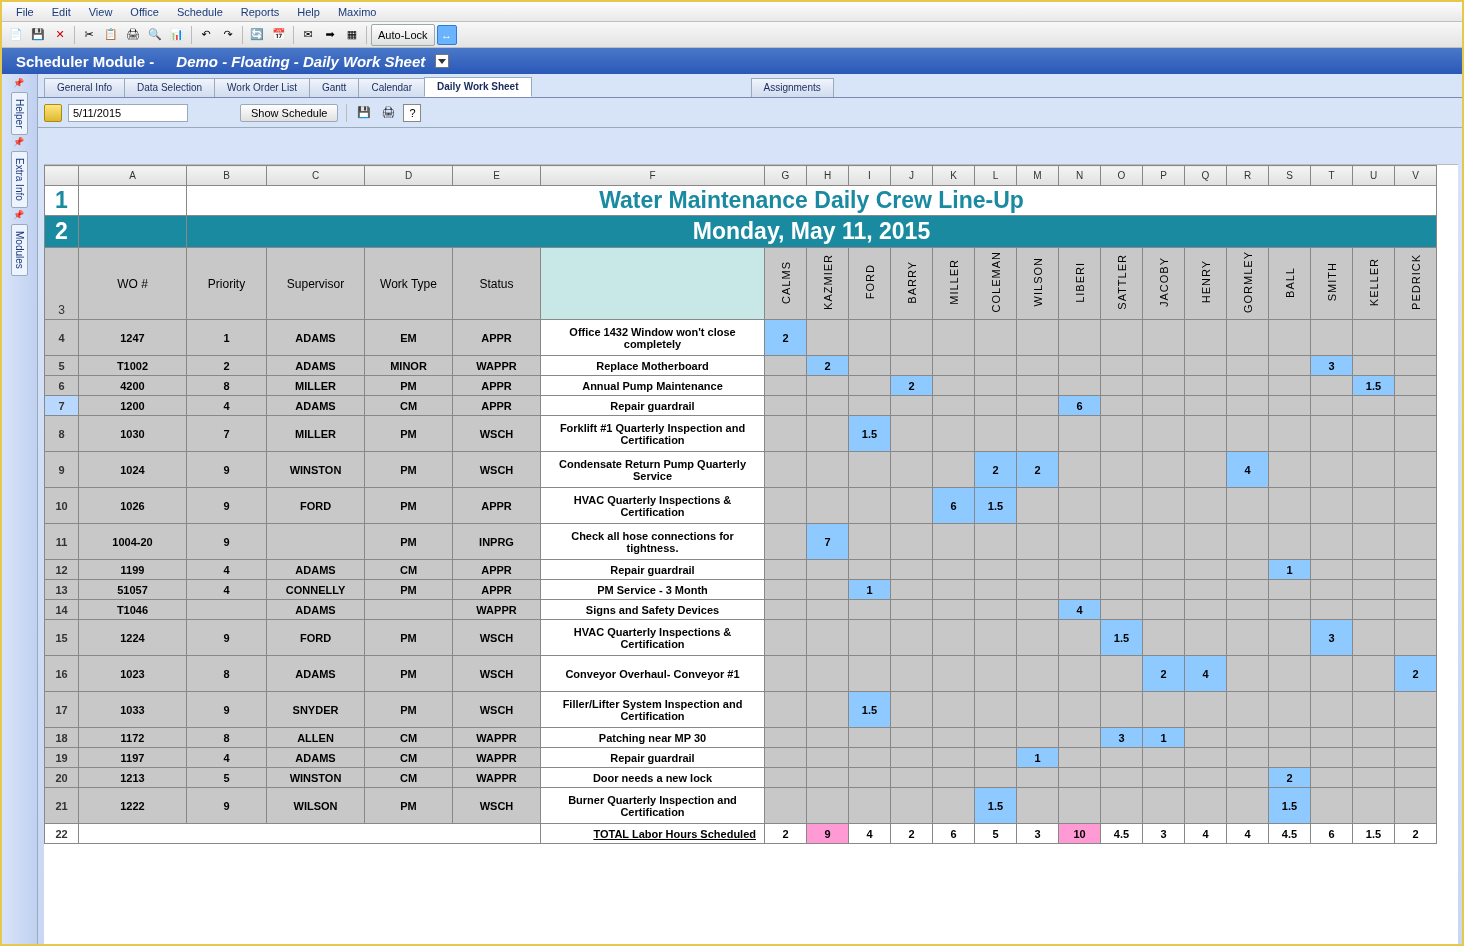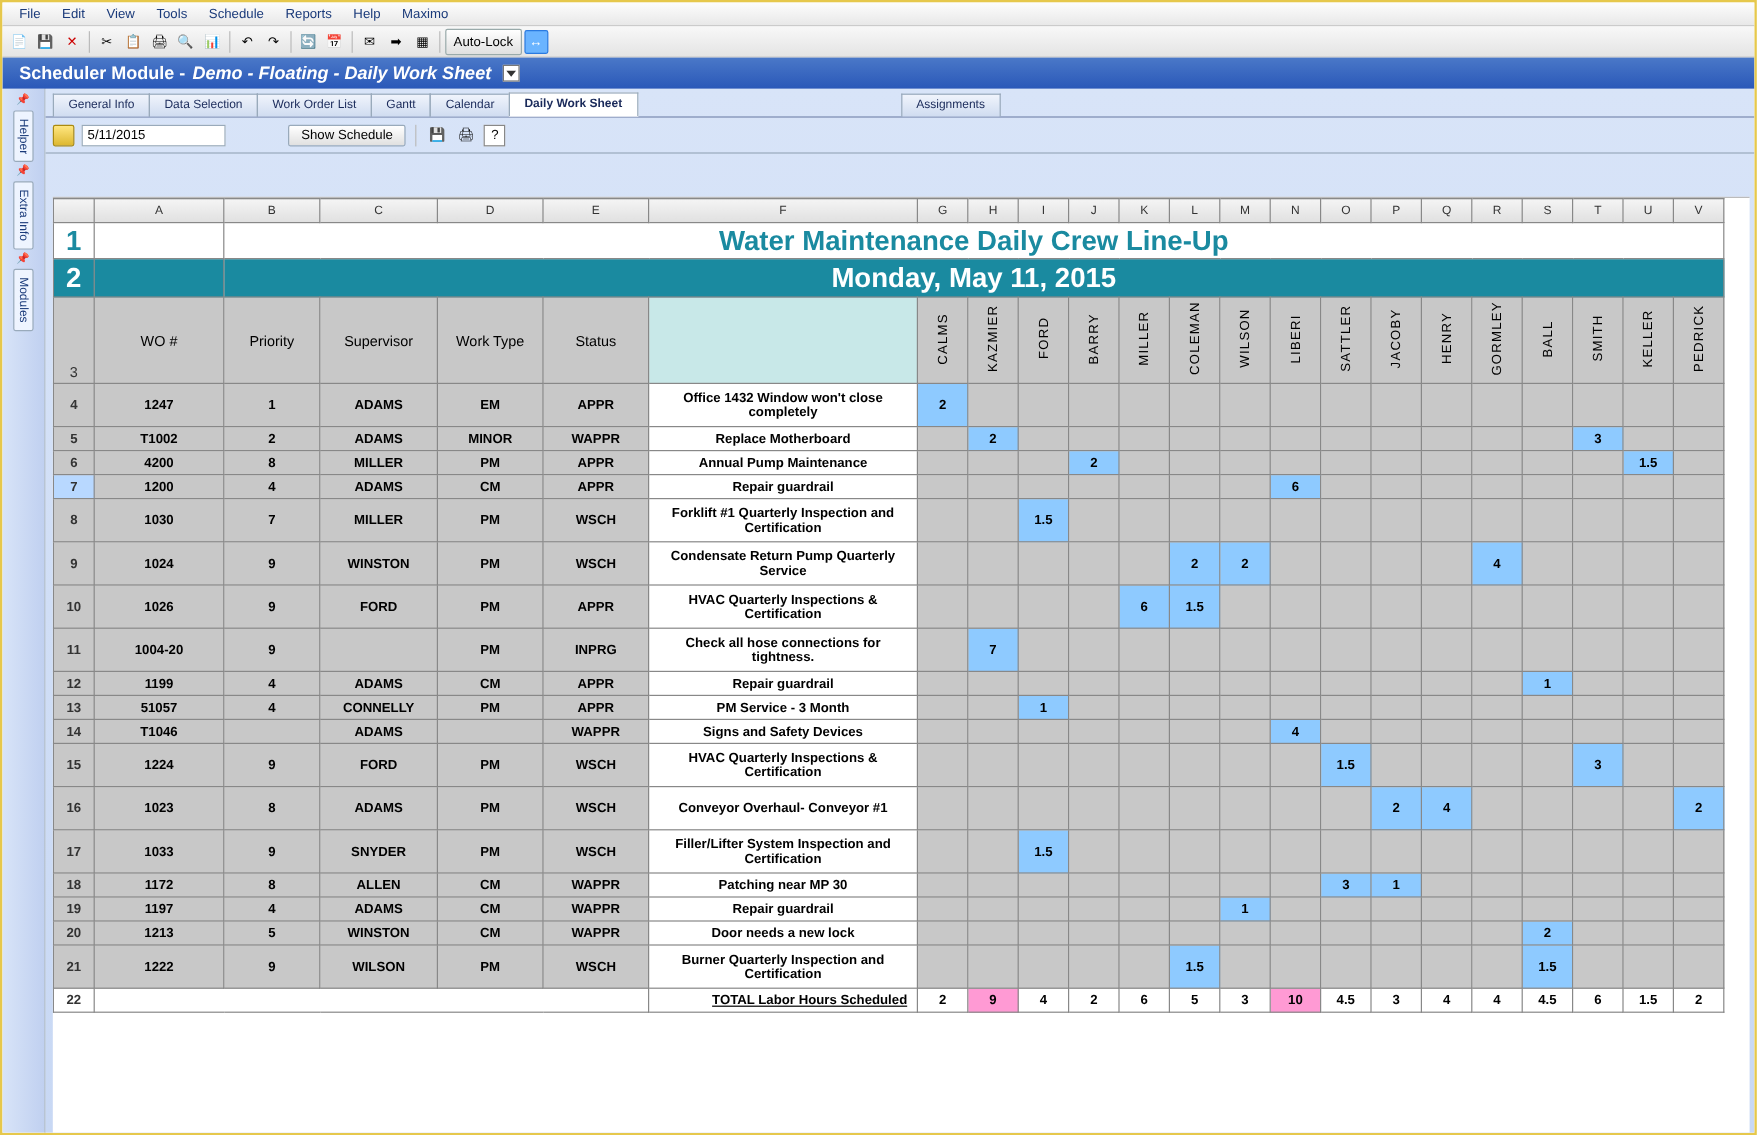--- a/index.html
+++ b/index.html
@@ -4,21 +4,21 @@
 <style>
 * { margin:0; padding:0; box-sizing:border-box; }
 body { font-family:Tahoma,Verdana,sans-serif; font-size:11px; background:#fff; overflow:hidden; width:1464px; height:946px; border:2px solid #e6c84c; }
 .menubar { background:linear-gradient(#fdfdfd,#e8e8e8); height:20px; display:flex; align-items:center; padding-left:6px; gap:2px; border-bottom:1px solid #c0c0c0;}
 .menubar span { padding:2px 8px; cursor:default; color:#1a3a7a;}
 .toolbar { background:linear-gradient(#f8f8f8,#e4e4e4); height:26px; display:flex; align-items:center; padding-left:4px; gap:2px; border-bottom:1px solid #c0c0c0;}
 .tbtn { width:20px; height:20px; display:inline-flex; align-items:center; justify-content:center; border:1px solid transparent; border-radius:2px; font-size:11px;}
 .tsep { width:1px; height:18px; background:#bbb; margin:0 2px;}
 .autolock-btn { font-size:11px; padding:4px 6px; background:linear-gradient(#fff,#e0e0e0); border:1px solid #9aa; border-radius:2px;}
 .titlebar { background:linear-gradient(#4a78c8,#2a58b8); color:#fff; height:26px; display:flex; align-items:center; padding-left:14px; font-size:15px;}
-.titlebar .mod { font-weight:bold; margin-right:6px;}
+.titlebar .mod { font-weight:bold; margin-right:22px;}
 .titlebar .sub { font-style:italic; font-weight:bold;}
 .titlebar .dd { margin-left:10px; width:14px; height:14px; background:#fff; display:inline-block; border:1px solid #777; position:relative;}
 .titlebar .dd:after{content:"";position:absolute;left:2px;top:4px;border-left:4px solid transparent;border-right:4px solid transparent;border-top:5px solid #333;}
 .app-body { display:flex; height:calc(100% - 72px); }
 .sidetabs { width:36px; background:linear-gradient(90deg,#d8e4f8,#c0d0f0); border-right:1px solid #9ab; display:flex; flex-direction:column; align-items:center; padding-top:4px; gap:2px;}
 .sidetab { writing-mode:vertical-rl; text-orientation:mixed; font-size:10px; color:#1a3a7a; background:#eef4ff; border:1px solid #9ab; padding:6px 2px; border-radius:2px;}
 .sidetabs .pin { width:12px; height:12px; font-size:9px; color:#1a3a7a;}
 .workspace { flex:1; display:flex; flex-direction:column; background:linear-gradient(#d8e4f8,#c8d8f4); }
 .tabstrip { height:24px; display:flex; align-items:flex-end; padding-left:6px; gap:0; border-bottom:1px solid #7a8ab0;}
 .tab { font-size:10px; padding:3px 12px 4px; background:linear-gradient(#f0f4fc,#d0dcf0); border:1px solid #9ab; border-bottom:none; margin-right:-1px; color:#1a2a5a;}
@@ -57,21 +57,21 @@
 .cA{width:108px;} .cB{width:80px;} .cC{width:98px;} .cD{width:88px;} .cE{width:88px;} .cF{width:224px;}
 .cCrew{width:42px;}
 </style>
 </head>
 <body>
 
 <div class="menubar" id="menubar">
     <span>File</span>
     <span>Edit</span>
     <span>View</span>
-    <span>Tools</span>
+    <span>Office</span>
     <span>Schedule</span>
     <span>Reports</span>
     <span>Help</span>
     <span>Maximo</span>
   </div>
 
 <div class="toolbar">
   <span class="tbtn">📄</span>
   <span class="tbtn">💾</span>
   <span class="tbtn" style="color:#c00;">✕</span>

